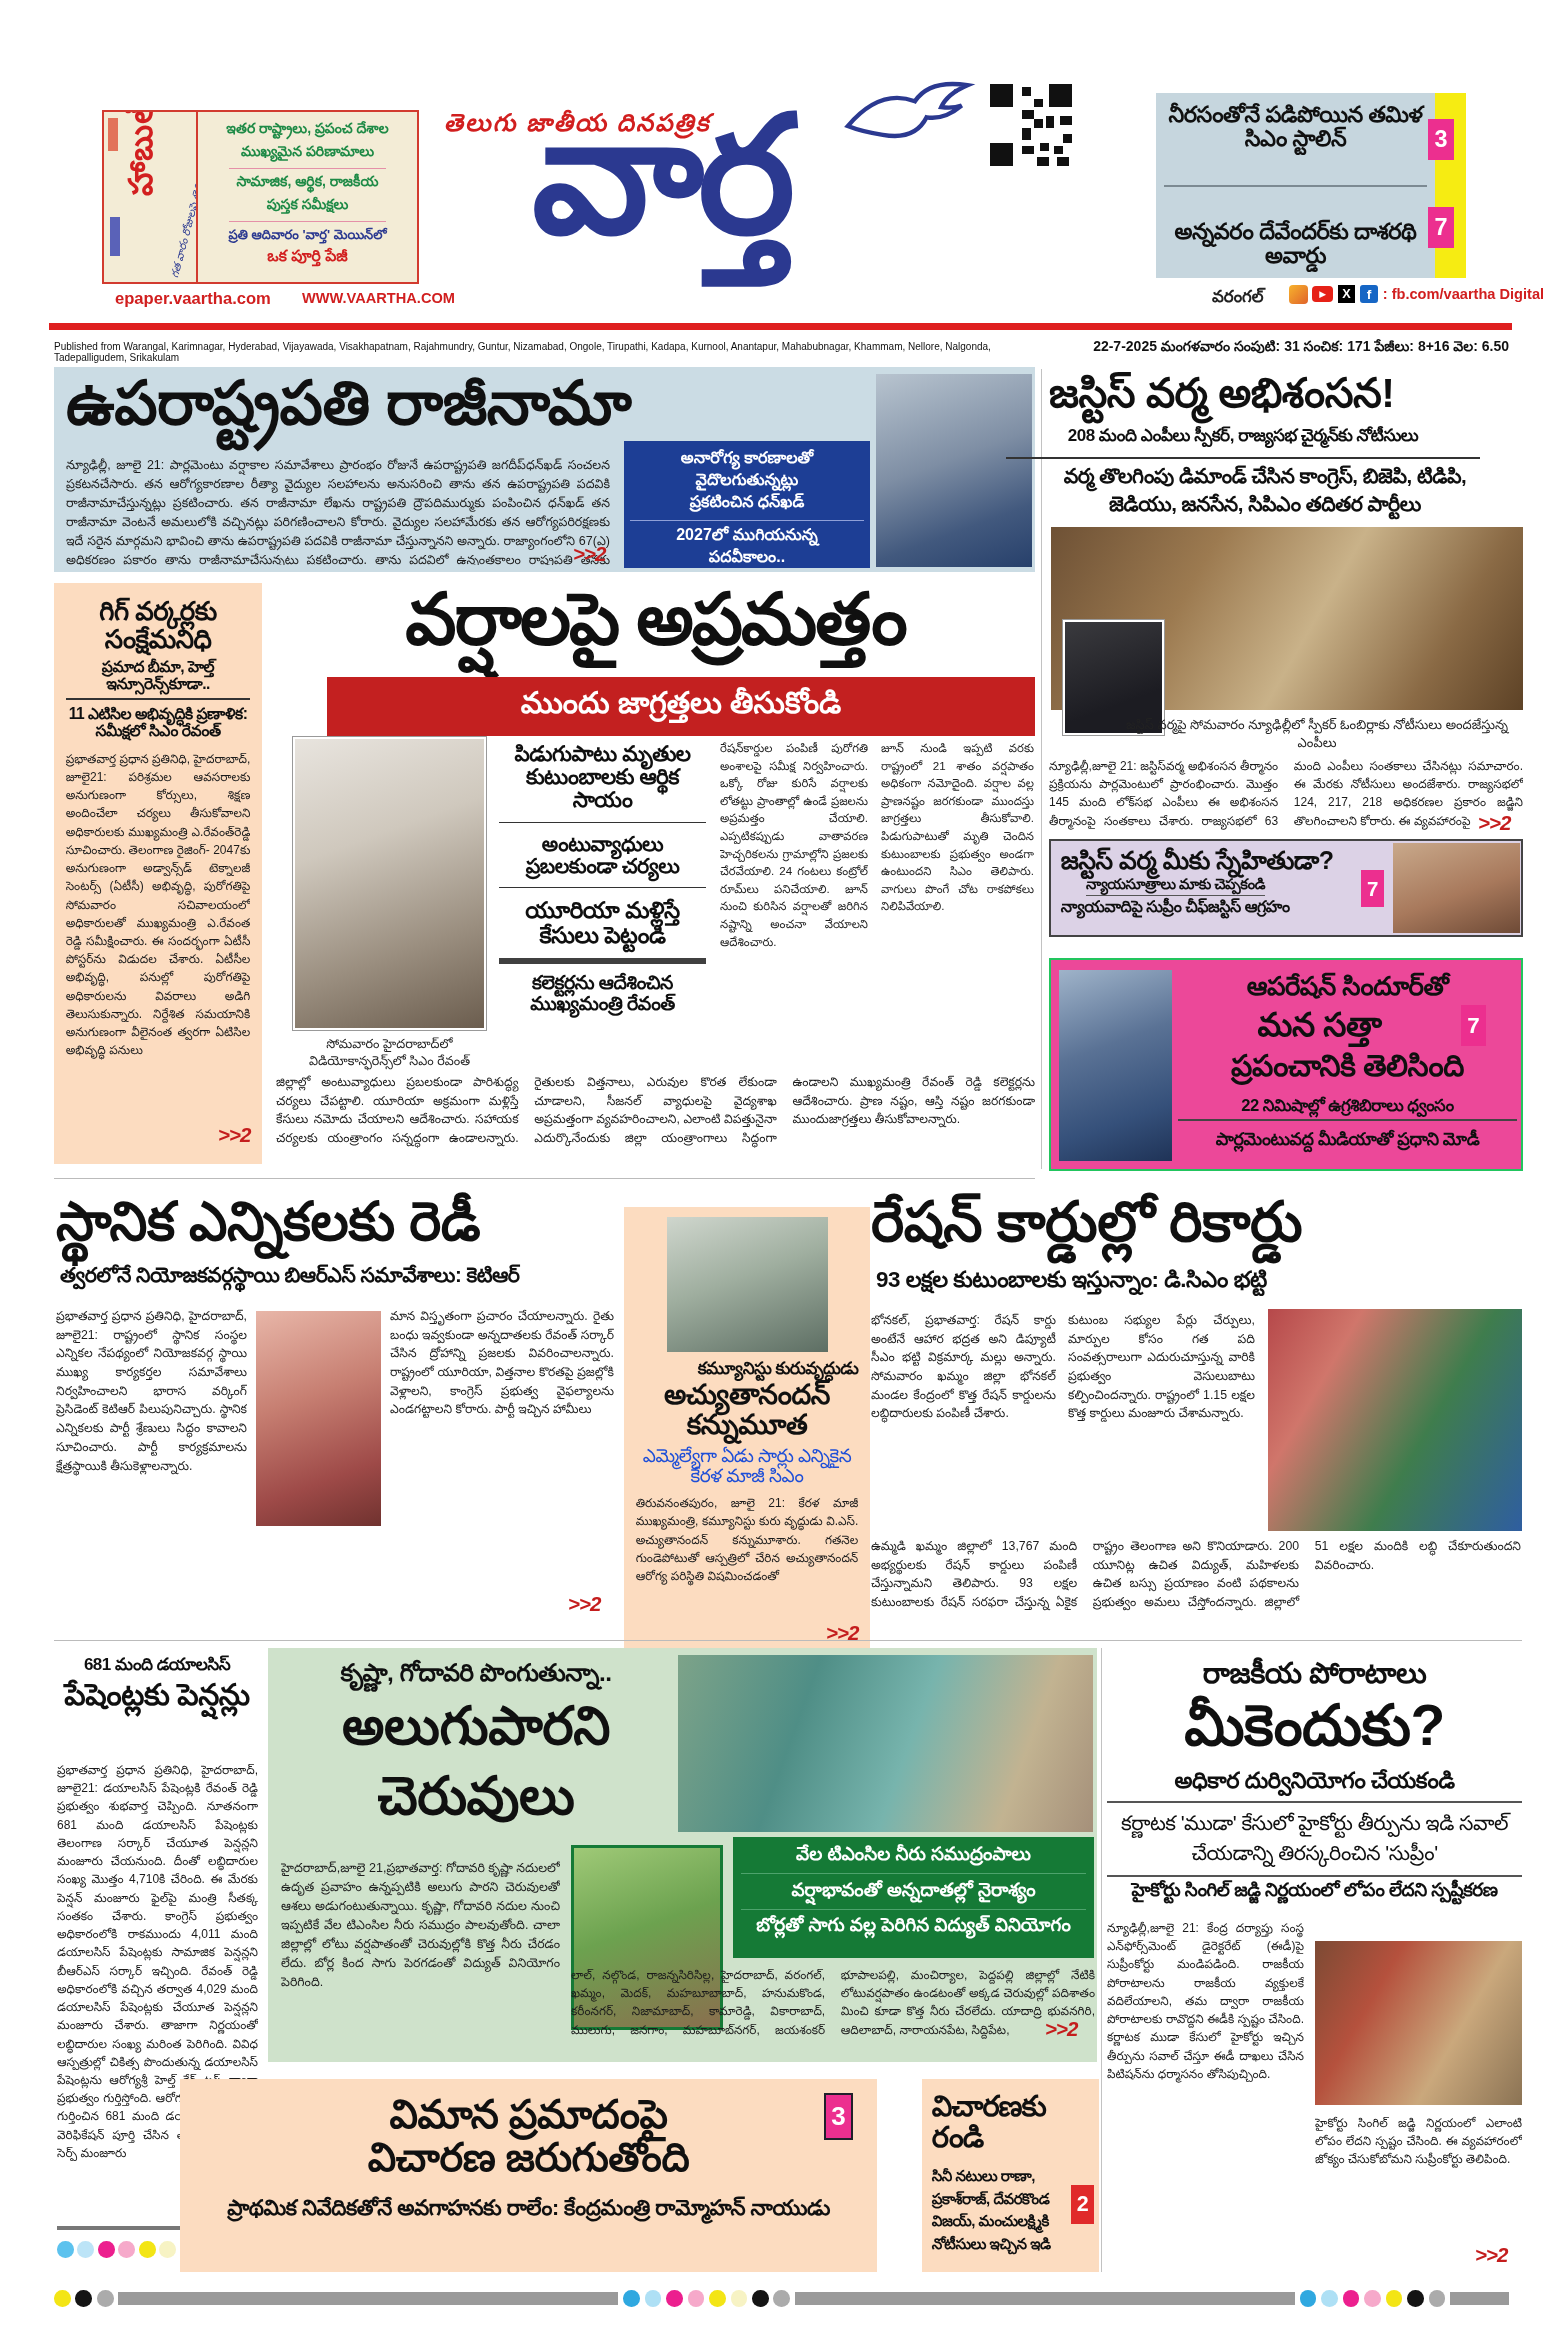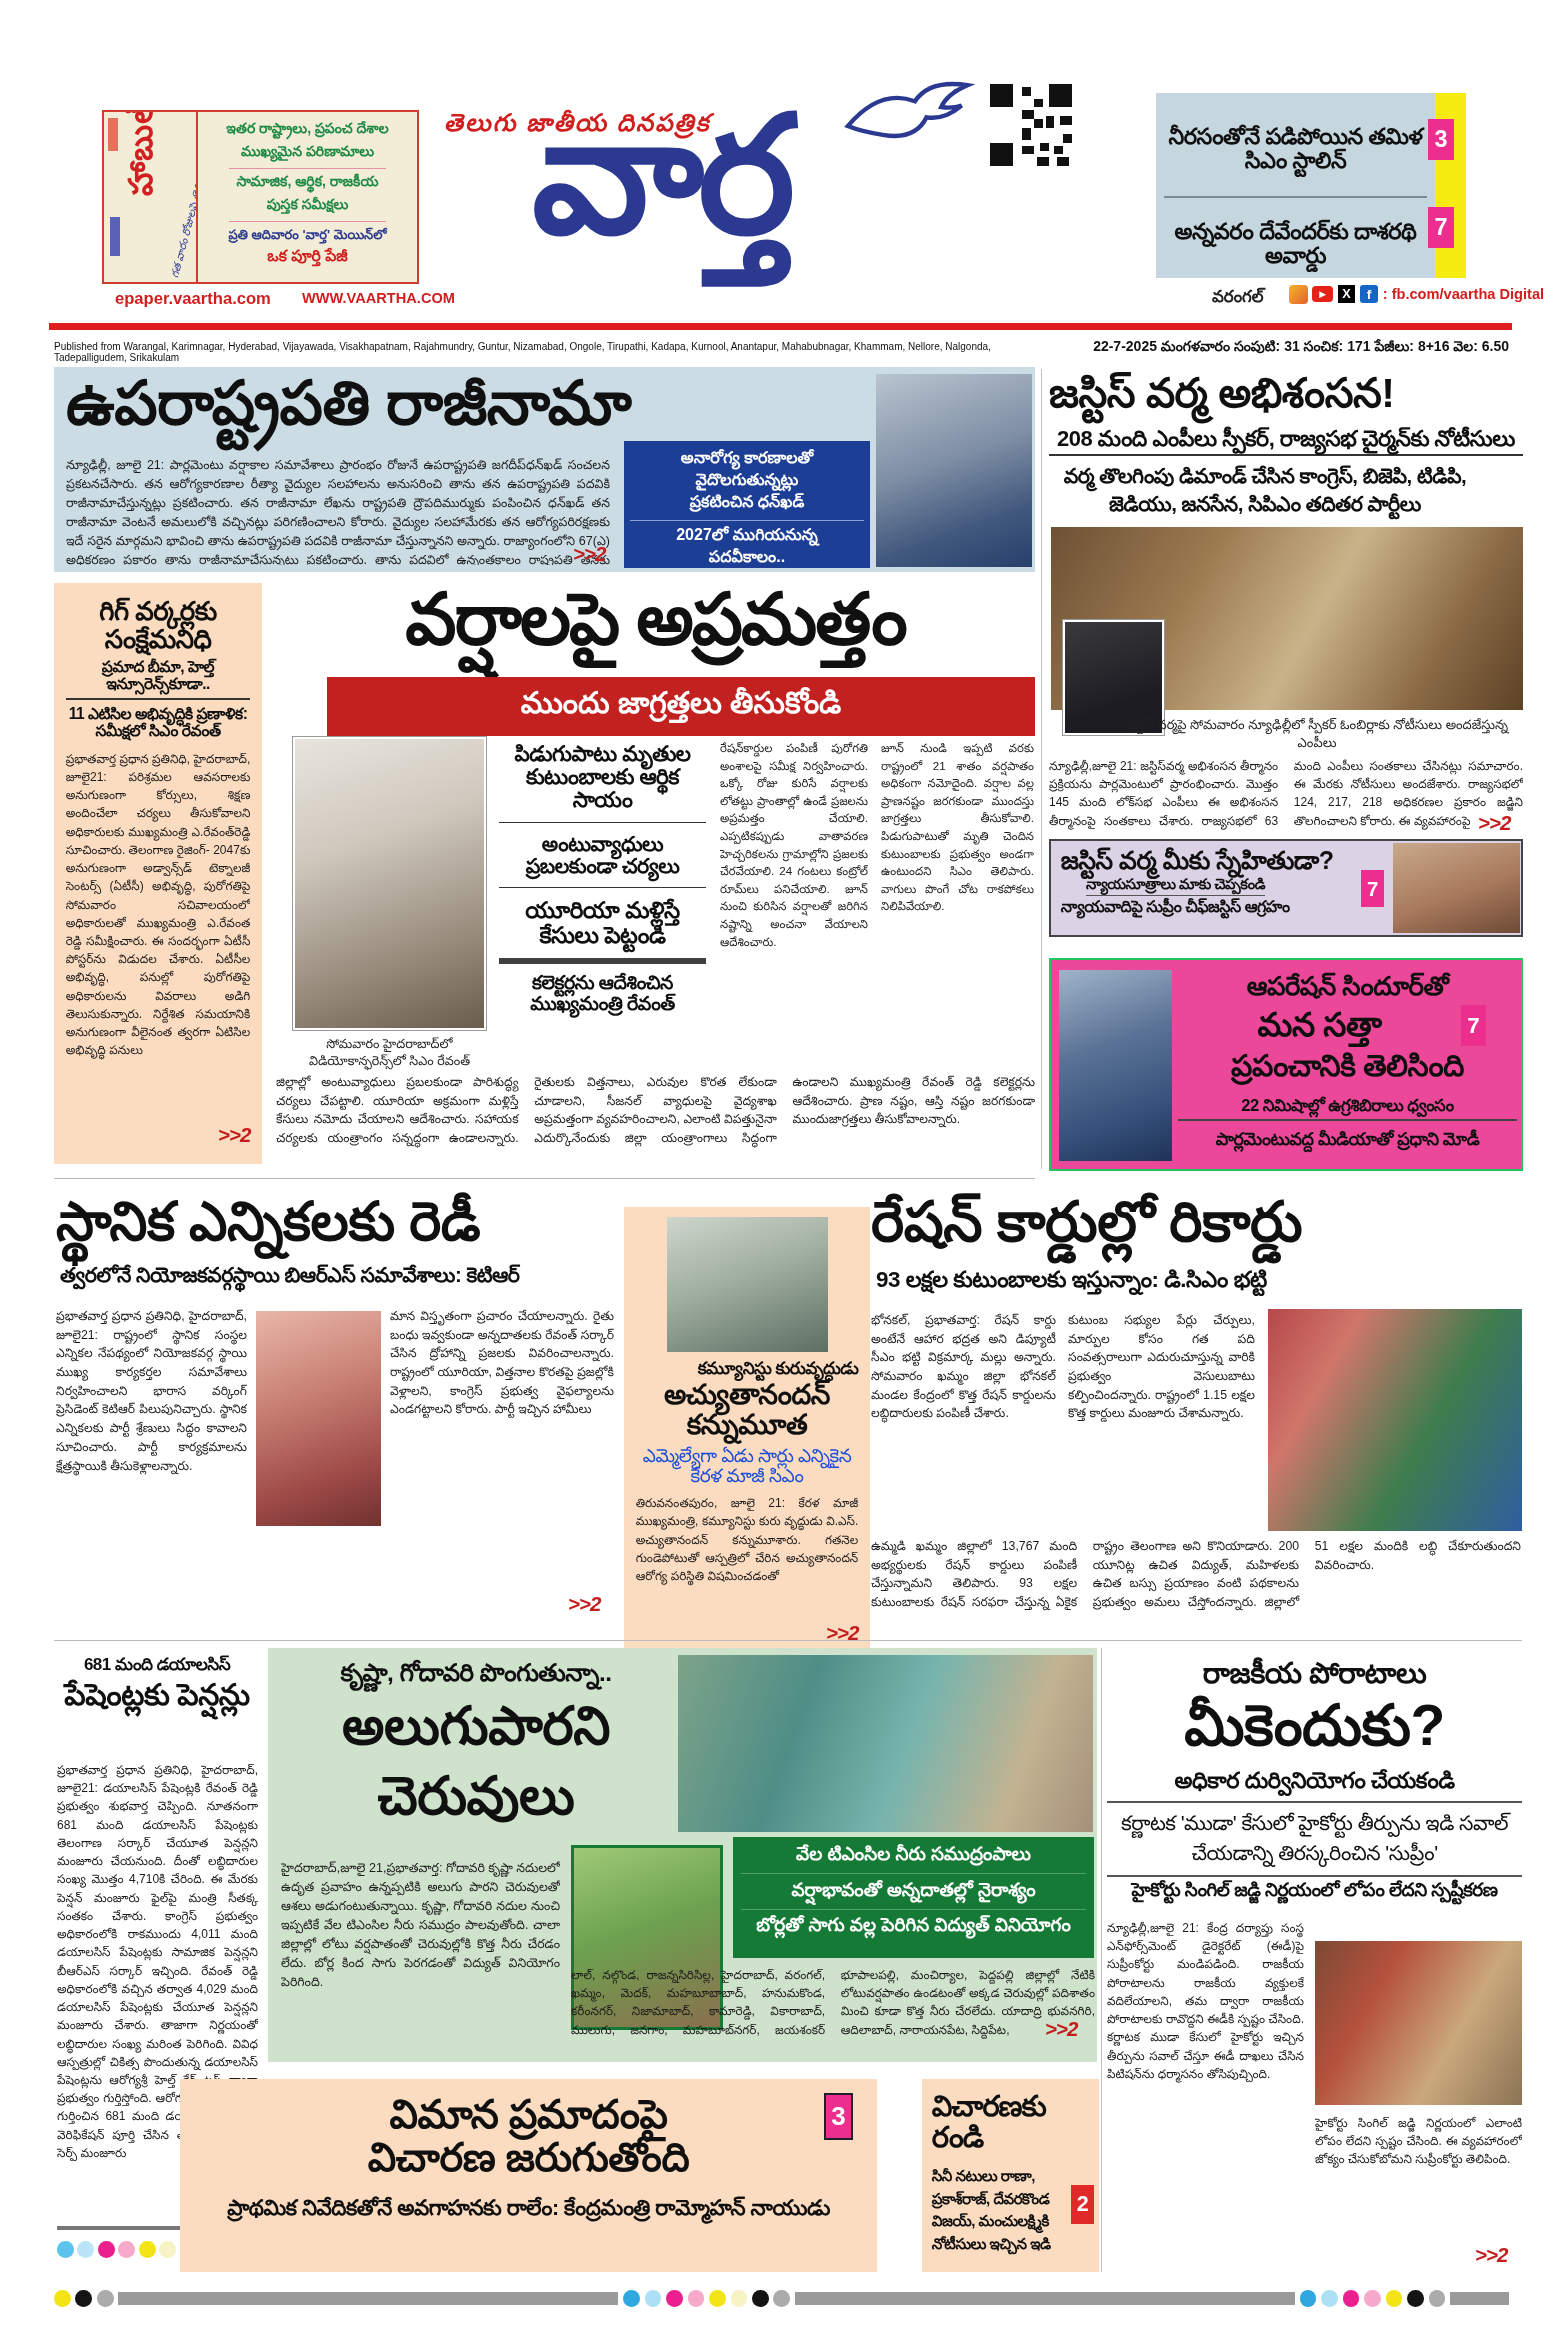--- a/index.html
+++ b/index.html
@@ -58,21 +58,21 @@
 
   <span class="abs" style="left:987px;top:81px;">
     <svg width="88" height="88" viewBox="0 0 30 30" shape-rendering="crispEdges">
       <rect width="30" height="30" fill="#fff"></rect>
       <path fill="#111" d="M1 1h8v8H1zM3 3h4v4H3zM21 1h8v8h-8zM23 3h4v4h-4zM1 21h8v8H1zM3 23h4v4H3zM12 2h3v3h-3zM16 6h3v3h-3zM12 10h4v3h-4zM20 12h3v4h-3zM25 12h4v3h-4zM12 16h3v4h-3zM16 13h3v3h-3zM12 22h4v3h-4zM18 21h3v3h-3zM23 22h3v3h-3zM26 18h3v3h-3zM17 26h4v3h-4zM24 26h4v3h-4z"></path>
     </svg>
   </span>
 
   <div class="abs" style="left:1156px;top:93px;width:310px;height:185px;background:#c6d6de;display:flex;">
     <div style="flex:1;padding:9.8px 7.8px;display:flex;flex-direction:column;justify-content:space-between;">
-      <div class="hl ctr" style="font-size:22.4px;margin-top:22px;">నీరసంతోనే పడిపోయిన తమిళ సిఎం స్టాలిన్</div>
+      <div class="hl ctr" style="font-size:22.4px;">నీరసంతోనే పడిపోయిన తమిళ సిఎం స్టాలిన్</div>
       <div style="border-top:2.9px double #7c8a92;"></div>
       <div class="hl ctr" style="font-size:22.4px;">అన్నవరం దేవేందర్‌కు దాశరథి అవార్డు</div>
     </div>
     <div style="width:31px;background:#f6ec12;"></div>
   </div>
   <div class="abs badge" style="left:1428px;top:119px;width:26px;height:41px;font-size:23.4px;border:none;">3</div>
   <div class="abs badge" style="left:1428px;top:207px;width:26px;height:41px;font-size:23.4px;border:none;">7</div>
 
   <div class="abs" style="left:1212px;top:287px;font-size:16.6px;font-weight:bold;color:#222;">వరంగల్</div>
 
@@ -97,21 +97,21 @@
     <div style="font-size:16px;font-weight:bold;">వైదొలగుతున్నట్లు</div>
     <div style="font-size:16px;font-weight:bold;border-bottom:1px solid #8fa0d8;padding-bottom:4.9px;">ప్రకటించిన ధన్‌ఖడ్</div>
     <div style="font-size:16px;font-weight:bold;margin-top:4.9px;">2027లో ముగియనున్న</div>
     <div style="font-size:16px;font-weight:bold;">పదవీకాలం..</div>
   </div>
   <div class="abs photo" style="left:876px;top:374px;width:156px;height:193px;background:linear-gradient(160deg,#b8c4cf 0%,#7e8ea4 45%,#42597e 75%,#27406b 100%);"></div>
 
   <div class="abs vline" style="left:1041px;top:369px;height:800px;"></div>
 
   <div class="abs hl" style="left:1049px;top:371px;width:474px;font-size:41px;">జస్టిస్ వర్మ అభిశంసన!</div>
-  <div class="abs hl ctr" style="left:1049px;top:427px;width:474px;font-size:22px;border-bottom:2px solid #333;padding-bottom:3px;">208 మంది ఎంపీలు స్పీకర్, రాజ్యసభ చైర్మన్‌కు నోటీసులు</div>
+  <div class="abs hl ctr" style="left:1006px;top:427px;width:474px;font-size:17px;border-bottom:2px solid #333;padding-bottom:12px;">208 మంది ఎంపీలు స్పీకర్, రాజ్యసభ చైర్మన్‌కు నోటీసులు</div>
   <div class="abs hl ctr" style="left:1028px;top:462px;width:474px;font-size:20.5px;line-height:1.35;">వర్మ తొలగింపు డిమాండ్ చేసిన కాంగ్రెస్, బిజెపి, టిడిపి, జెడియు, జనసేన, సిపిఎం తదితర పార్టీలు</div>
   <div class="abs photo" style="left:1051px;top:527px;width:472px;height:183px;background:linear-gradient(120deg,#6e5135 0%,#9c7a50 30%,#c9b289 55%,#8a6a45 80%,#5d4226 100%);"></div>
   <div class="abs photo pframe" style="left:1063px;top:620px;width:101px;height:115px;background:linear-gradient(160deg,#3a3a3e,#1c1c22 70%);"></div>
   <div class="abs ctr" style="left:1112px;top:716px;width:410px;font-size:13px;color:#222;line-height:1.4;">జస్టిస్ వర్మపై సోమవారం న్యూఢిల్లీలో స్పీకర్ ఓంబిర్లాకు నోటీసులు అందజేస్తున్న ఎంపీలు</div>
   <div class="abs body-txt cols2" style="left:1049px;top:757px;width:474px;height:76px;overflow:hidden;font-size:12px;">న్యూఢిల్లీ,జూలై 21: జస్టిస్‌వర్మ అభిశంసన తీర్మానం ప్రక్రియను పార్లమెంటులో ప్రారంభించారు. మొత్తం 145 మంది లోక్‌సభ ఎంపీలు ఈ అభిశంసన తీర్మానంపై సంతకాలు చేశారు. రాజ్యసభలో 63 మంది ఎంపీలు సంతకాలు చేసినట్లు సమాచారం. ఈ మేరకు నోటీసులు అందజేశారు. రాజ్యసభలో 124, 217, 218 అధికరణల ప్రకారం జడ్జిని తొలగించాలని కోరారు. ఈ వ్యవహారంపై</div>
   <div class="abs jump" style="left:1478px;top:811px;">&gt;&gt;2</div>
 
   <div class="abs" style="left:1049px;top:839px;width:474px;height:98px;background:#dcd2e6;border:2px solid #444;">
     <div class="hl" style="font-size:25px;margin:5.9px 9.8px 0;">జస్టిస్ వర్మ మీకు స్నేహితుడా?</div>
     <div class="hl" style="font-size:14.6px;margin:2.9px 9.8px 0 35px;border-bottom:1px solid #555;display:inline-block;padding-bottom:2px;">న్యాయసూత్రాలు మాకు చెప్పకండి</div>

